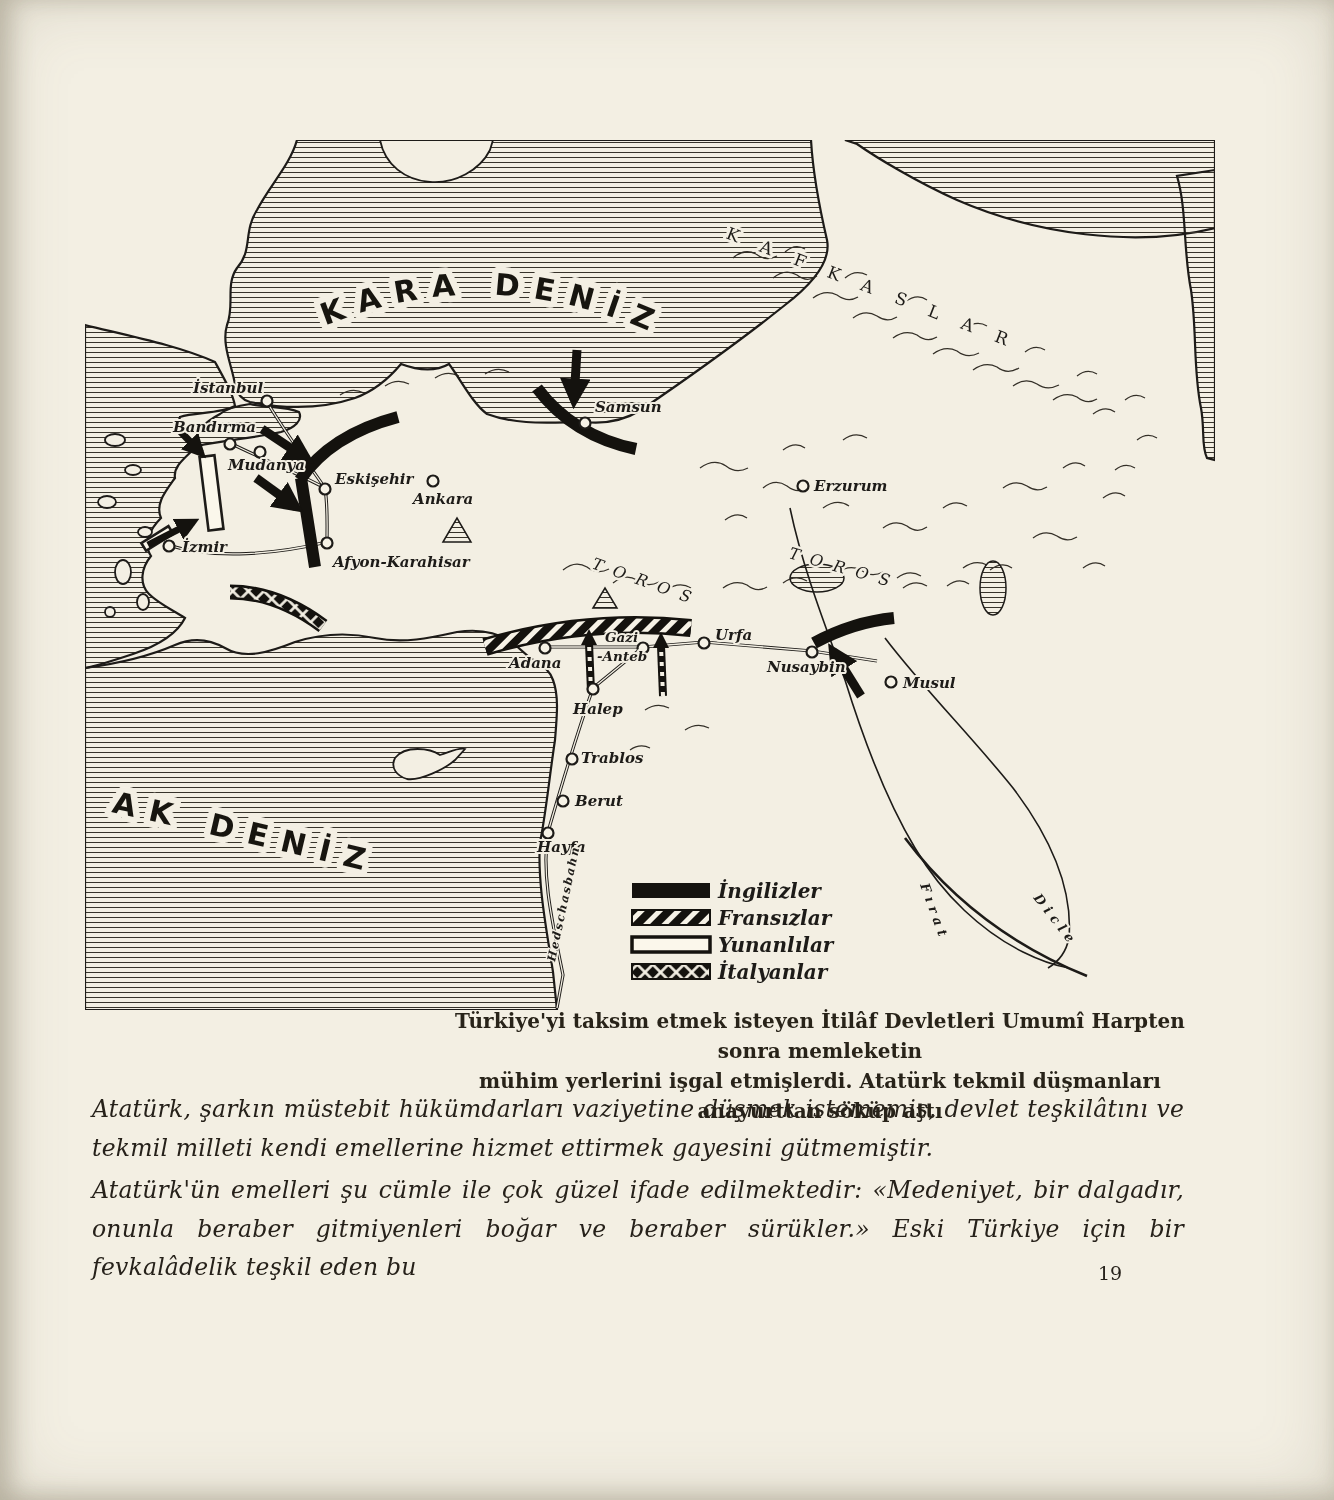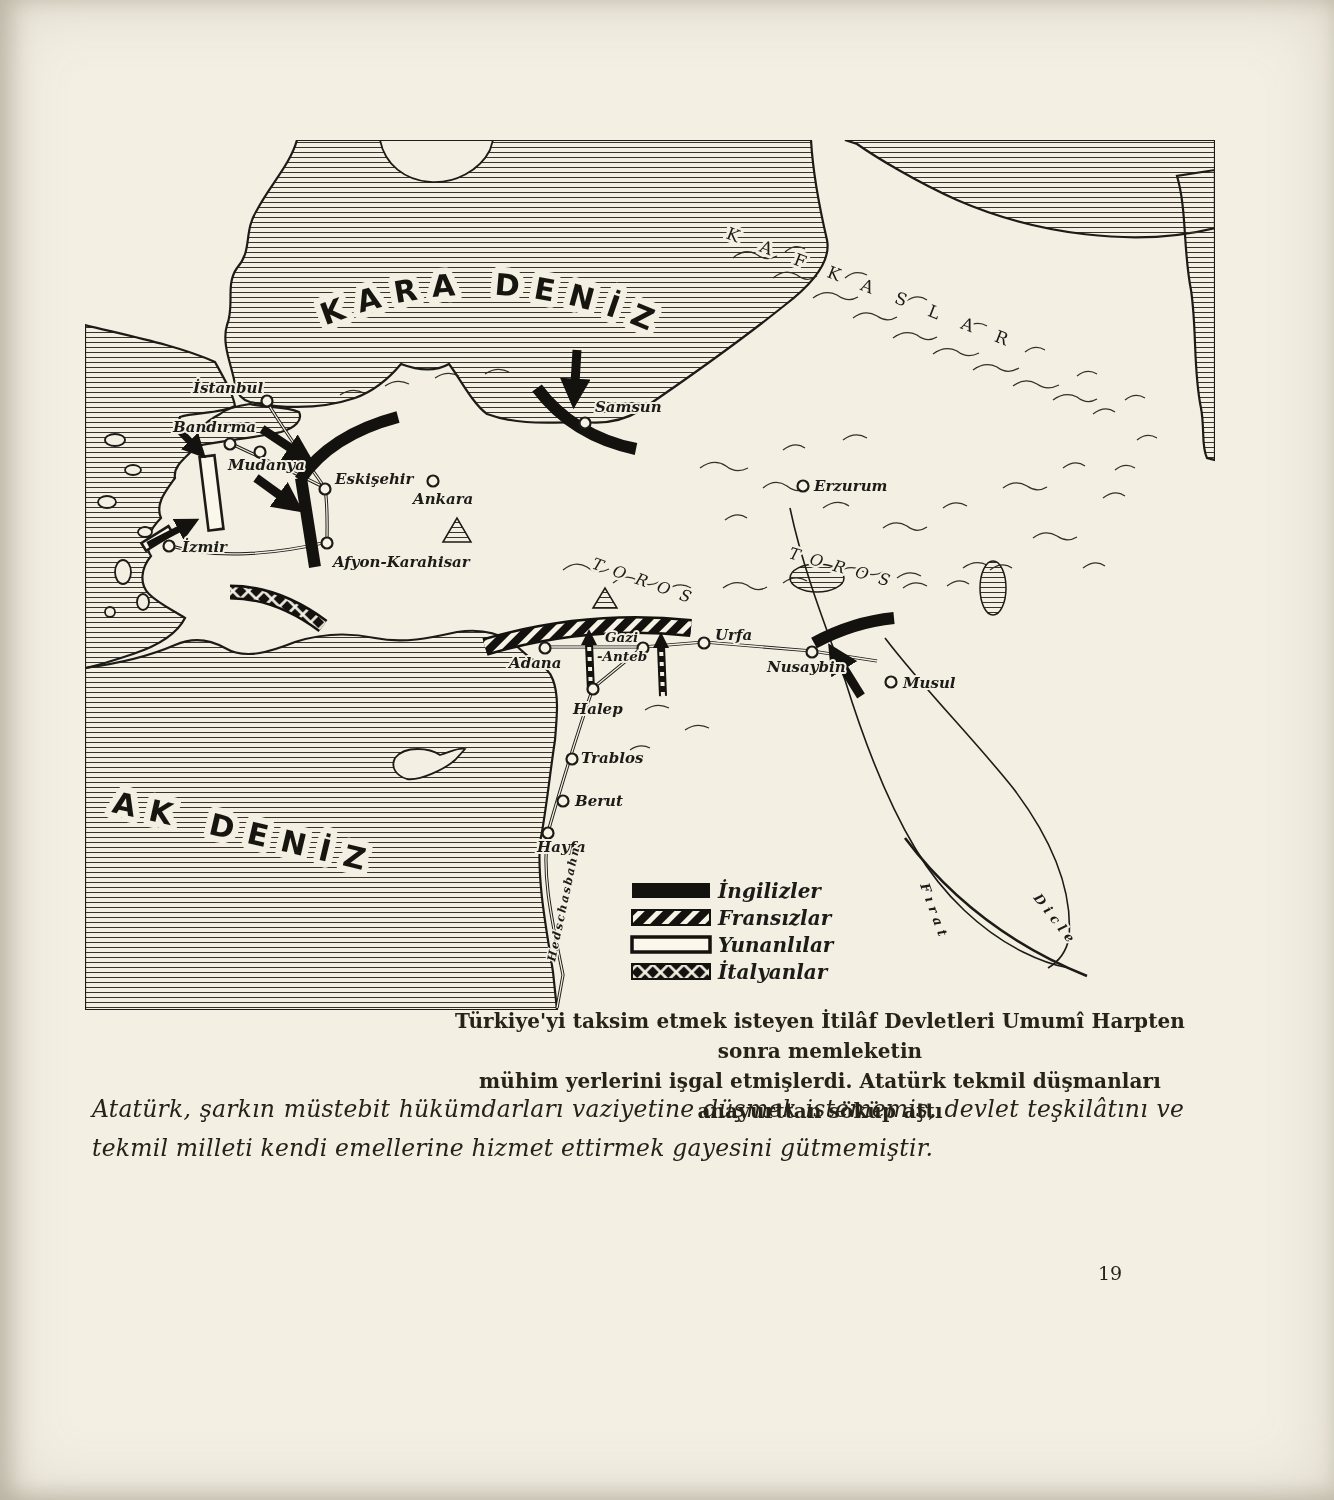--- a/index.html
+++ b/index.html
@@ -299,16 +299,17 @@
     </g>
   </svg>
 
   <div class="caption">
     <div>Türkiye'yi taksim etmek isteyen İtilâf Devletleri Umumî Harpten sonra memleketin</div>
     <div>mühim yerlerini işgal etmişlerdi. Atatürk tekmil düşmanları anayurttan söküp attı</div>
   </div>
 
   <div class="bodytext">
     <p>Atatürk, şarkın müstebit hükümdarları vaziyetine düşmek istememiş, devlet teşkilâtını ve tekmil milleti kendi emellerine hizmet ettirmek gayesini gütmemiştir.</p>
+    <p>Atatürk'ün emelleri şu cümle ile çok güzel ifade edilmektedir: «Medeniyet, bir dalgadır, onunla beraber gitmiyenleri boğar ve beraber sürükler.» Eski Türkiye için bir fevkalâdelik teşkil eden bu</p>
   </div>
 
   <div class="pagenum">19</div>
 </div>
 
 </body></html>

